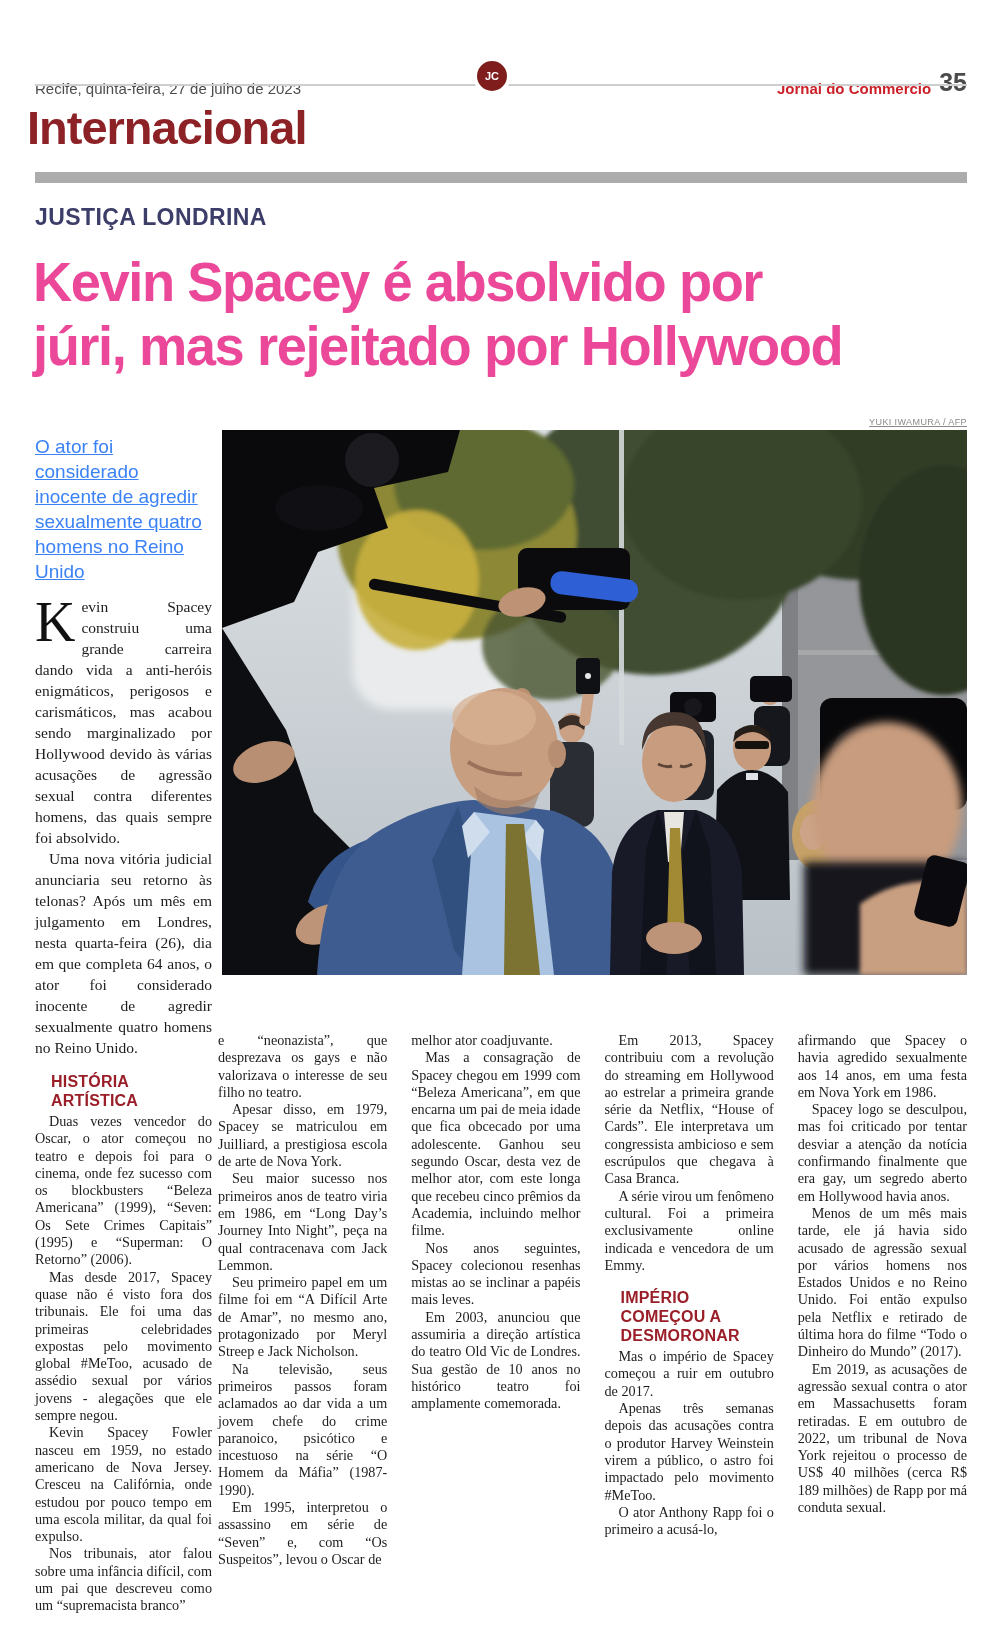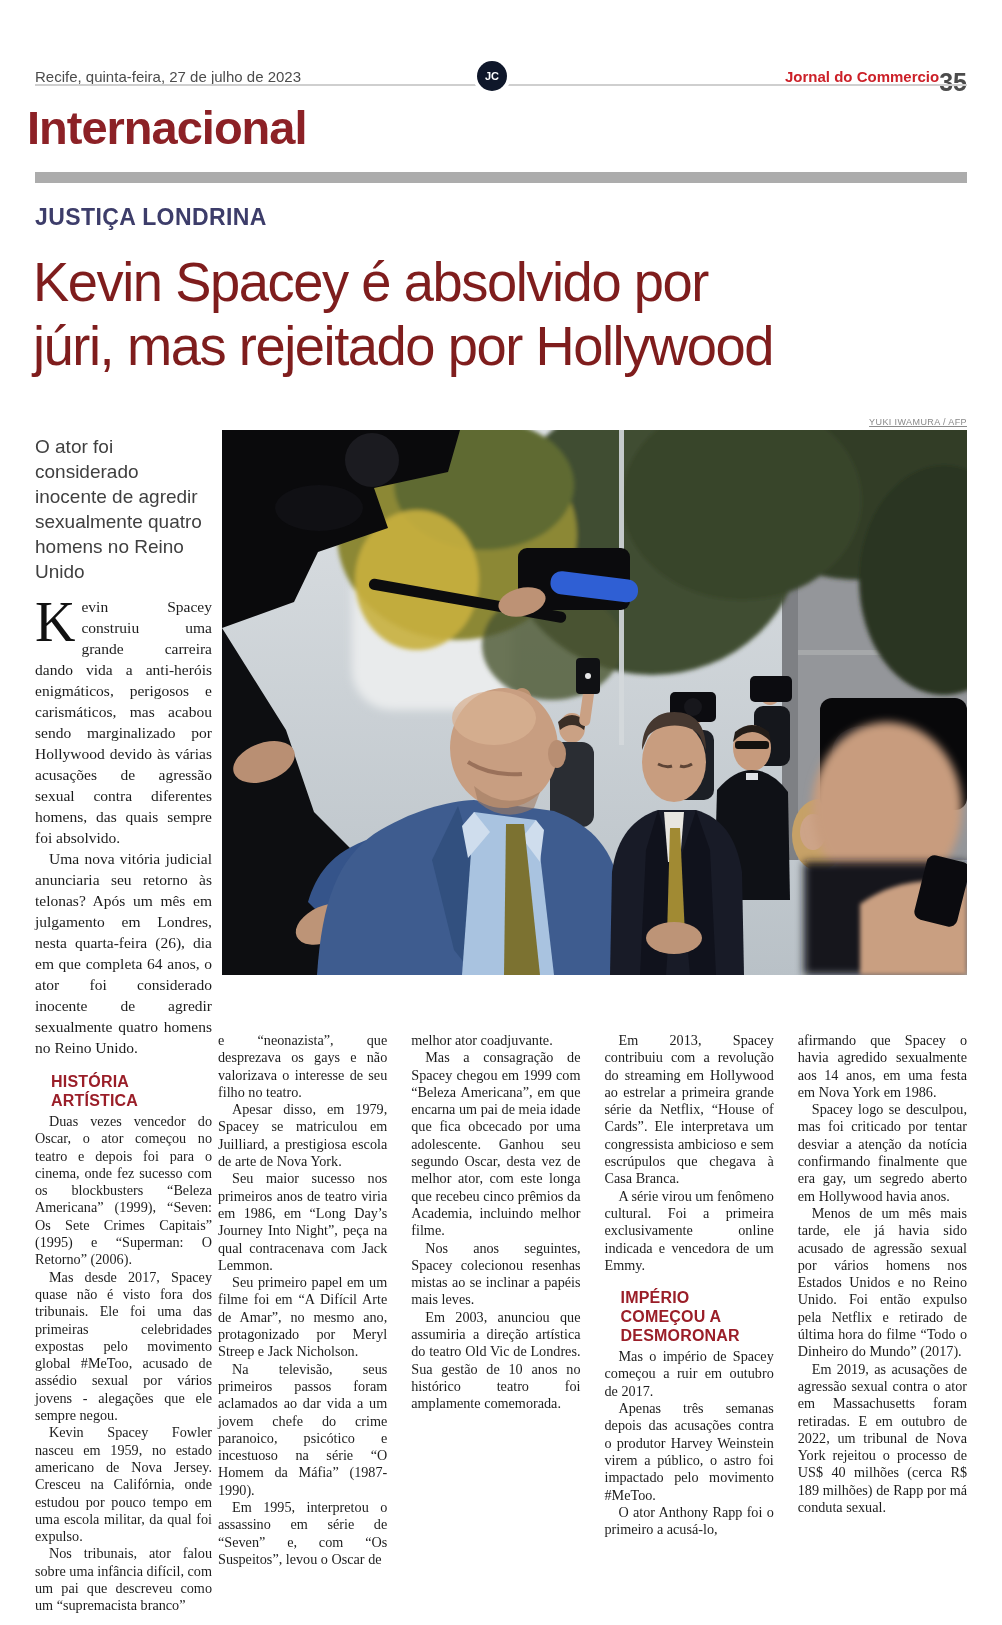--- a/index.html
+++ b/index.html
@@ -4,52 +4,52 @@
 <style>
   html,body{margin:0;padding:0;background:#ffffff;}
   .page{position:relative;width:1002px;height:1625px;background:#fff;overflow:hidden;
         font-family:"Liberation Serif", serif;color:#1c1c1c;}
 
   
   .masthead{position:absolute;left:35px;top:68px;width:932px;display:flex;
             justify-content:space-between;align-items:baseline;
             font-family:"Liberation Sans", sans-serif;}
   .mh-date{font-size:15px;color:#4c4c4c;}
-  .mh-right{display:flex;align-items:flex-start;}
+  .mh-right{display:flex;align-items:flex-end;gap:8px;}
   .mh-paper{font-size:15px;font-weight:bold;color:#cc2028;}
   .mh-pageno{font-size:25px;font-weight:bold;color:#4c4c4c;}
   .mh-rule{position:absolute;left:35px;top:84px;width:932px;height:2px;background:#cfcfcf;}
   .jc-logo{position:absolute;left:477px;top:61px;width:30px;height:30px;border-radius:50%;
-           background:#0f172a;color:#fff;display:flex;align-items:center;justify-content:center;
+           background:#7f1d1d;color:#fff;display:flex;align-items:center;justify-content:center;
            font:bold 11px "Liberation Sans", sans-serif;box-shadow:0 0 0 4px #fff;}
 
   
   .section-title{position:absolute;left:27px;top:100px;margin:0;
                  font:bold 47px "Liberation Sans", sans-serif;color:#8c2126;letter-spacing:-1px;}
   .graybar{position:absolute;left:35px;top:172px;width:932px;height:11px;background:#acacac;}
   .kicker{position:absolute;left:35px;top:204px;
           font:bold 23px "Liberation Sans", sans-serif;color:#3d3d6a;letter-spacing:.4px;}
 
   
-  .headline{position:absolute;left:33px;top:250px;margin:0;color:#7f1d1d;
-            font-family:"Liberation Sans", sans-serif;font-weight:normal;}
+  .headline{position:absolute;left:33px;top:250px;margin:0;color:#ec4899;
+            font-family:"Liberation Sans", sans-serif;font-weight:bold;}
   .headline span{display:block;font-size:56px;line-height:64px;letter-spacing:-1.5px;
                  white-space:nowrap;transform:scaleX(.97);transform-origin:left;}
 
   
   .credit{position:absolute;right:35px;top:417px;font:9px "Liberation Sans", sans-serif;
           color:#8a8a8a;letter-spacing:.4px;text-decoration:underline;}
   .photo{position:absolute;left:222px;top:430px;width:745px;height:545px;overflow:hidden;
          background:#23252b;}
   .photo svg{display:block;}
   .caption{position:absolute;left:227px;top:980px;width:740px;
            font:bold 13px "Liberation Sans", sans-serif;color:#23235e;}
 
   
-  .deck{font:400 19px/25px "Liberation Sans", sans-serif;color:#404040;}
+  .deck{font:400 19px/25px "Liberation Sans", sans-serif;color:#3b82f6;text-decoration:underline;}
   .col1{position:absolute;left:35px;top:434px;width:177px;}
   .bodytext{margin-top:12px;}
   .bodytext p, .colbody p{margin:0;text-align:justify;text-indent:14px;hyphens:auto;}
   .lede p{font-size:15.5px;line-height:21px;}
   .smallbody p{font-size:14.2px;line-height:17.3px;}
   p.no-indent{text-indent:0;}
   .dropcap{float:left;font:56px/44px "Liberation Serif", serif;color:#111;
            padding:4px 6px 0 0;}
   .subhead{margin:14px 0 3px 16px;font:bold 16px/19px "Liberation Sans", sans-serif;
            color:#9a1e28;letter-spacing:.2px;}

